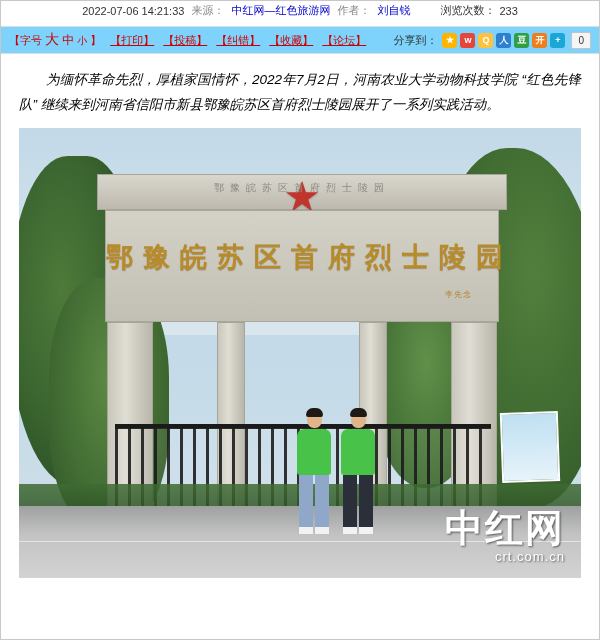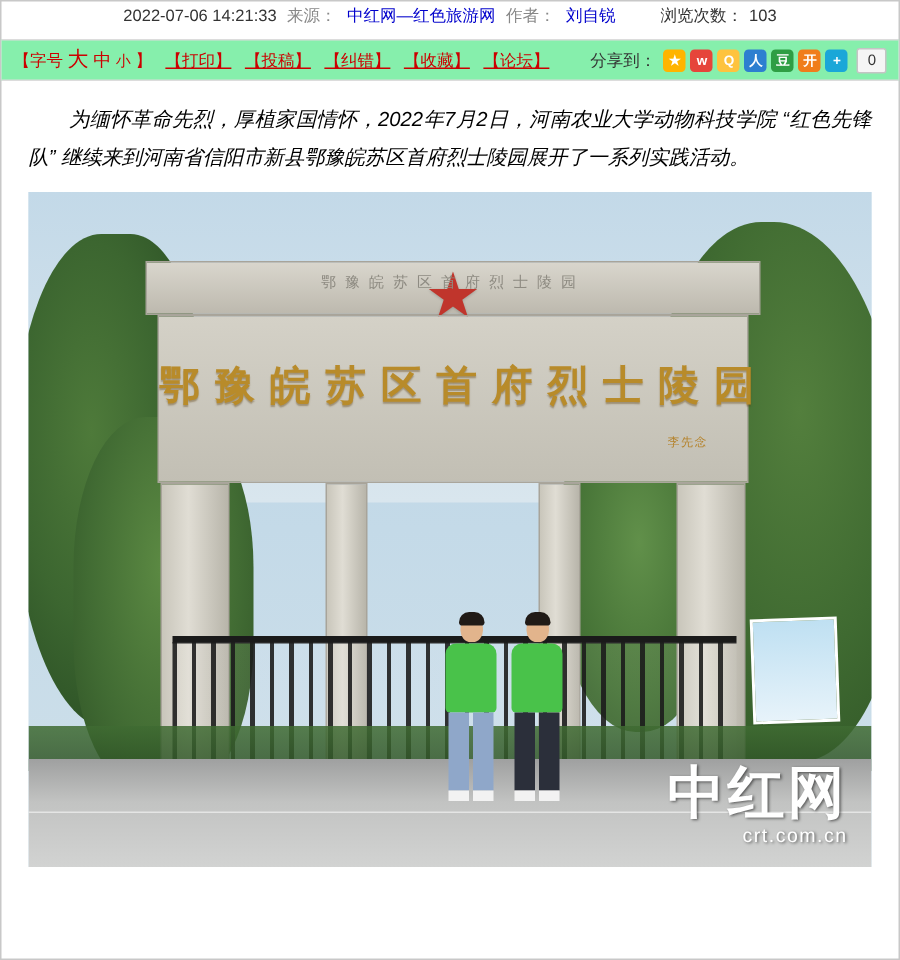--- a/index.html
+++ b/index.html
@@ -58,21 +58,21 @@
     color: #333333;
   }
   .toolbar {
     display: flex;
     align-items: center;
     border-top: 1px solid #dcdcdc;
     border-bottom: 1px solid #dcdcdc;
     height: 26px;
     padding: 0 8px;
     font-size: 11px;
-    background: #86efac;
+    background: #7dd3fc;
   }
   .toolbar .tool-group {
     display: flex;
     align-items: center;
     gap: 9px;
     color: #cc0000;
   }
   .toolbar .tool-item {
     color: #cc0000;
     white-space: nowrap;
@@ -373,21 +373,21 @@
 <div class="page">
 
 
   <div class="meta-bar">
     <span>2022-07-06 14:21:33</span>
     <span class="sep">来源：</span>
     <a class="meta-source-link" href="#">中红网—红色旅游网</a>
     <span class="sep">作者：</span>
     <a class="meta-author-link" href="#">刘自锐</a>
     <span class="meta-views">浏览次数：</span>
-    <span>103</span>
+    <span>233</span>
   </div>
 
   <div class="toolbar">
     <div class="tool-group">
       <span class="fontsize-item">
         <span>【字号</span>
         <span class="big">大</span>
         <span class="mid">中</span>
         <span class="small">小</span>
         <span>】</span>

